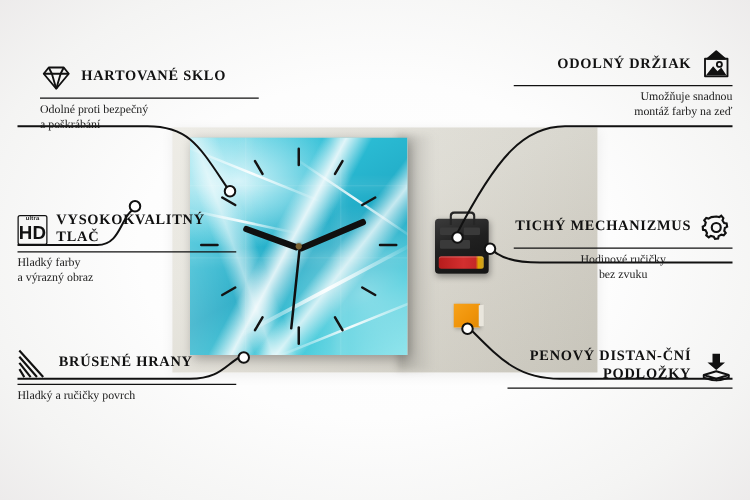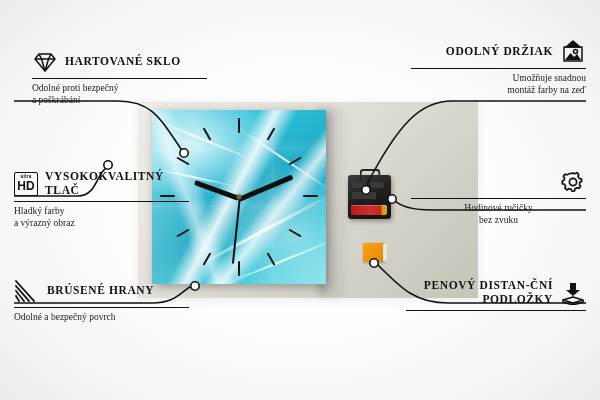--- a/index.html
+++ b/index.html
@@ -112,21 +112,21 @@
     font-size:9.5px;line-height:11.5px;color:#1b1b1b;
   }
   .feat.right .desc{text-align:right;}
   .ico{flex:0 0 auto;width:26px;height:24px;display:block;}
 
   .hdbadge{
     width:24px;height:22px;border:1.6px solid #111;border-radius:2px;
     display:flex;flex-direction:column;align-items:center;justify-content:center;line-height:1;
   }
   .hdbadge .u{font-family:"Liberation Sans",sans-serif;font-size:4.6px;font-weight:bold;letter-spacing:.2px;color:#111;}
-  .hdbadge .h{font-family:"Liberation Sans",sans-serif;font-size:12px;font-weight:bold;letter-spacing:.2px;color:#111;margin-top:.5px;}
+  .hdbadge .h{font-family:"Liberation Sans",sans-serif;font-size:15px;font-weight:bold;letter-spacing:.2px;color:#111;margin-top:.5px;}
 </style>
 </head>
 <body>
 
 <div id="stage">
 
   <div class="photo"></div>
   <div class="wallshadow"></div>
 
   <div class="clock">
@@ -230,21 +230,21 @@
         <g stroke="#111" stroke-width="1.7" stroke-linecap="square">
           <path d="M2 2 L20 22"></path>
             <path d="M2 7 L15 22"></path>
             <path d="M2 12 L10 22"></path>
             <path d="M2 17 L5 22"></path>
         </g>
       </svg>
       <div class="title">BRÚSENÉ HRANY</div>
     </div>
     <div class="rule"></div>
-    <div class="desc" style="white-space:pre-line;">Odolné a bezpečný povrch</div>
+    <div class="desc" style="white-space:pre-line;">Hladký a ručičky povrch</div>
   </div>
 
   <div class="feat right" style="left:411px;top:40px;">
     <div class="head">
       <div class="title" style="flex:1;">ODOLNÝ DRŽIAK</div>
       <svg class="ico" viewBox="0 0 26 24">
         <g fill="none" stroke="#111" stroke-width="1.5" stroke-linejoin="round">
           <path d="M13 1 L6 7 H20 Z" fill="#111"></path>
           <rect x="4" y="7" width="18" height="14"></rect>
           <path d="M5 20 L10.5 13 L14 17 L17 14 L21 20 Z" fill="#111" stroke="none"></path>
@@ -252,20 +252,21 @@
         </g>
       </svg>
     </div>
     <div class="rule"></div>
     <div class="desc" style="white-space:pre-line;">Umožňuje snadnou
 montáž farby na zeď</div>
   </div>
 
   <div class="feat right" style="left:411px;top:170px;">
     <div class="head">
+      <div class="title" style="flex:1;">TICHÝ MECHANIZMUS</div>
       <svg class="ico" viewBox="0 0 26 24">
         <g fill="none" stroke="#111" stroke-width="1.7">
           <path d="M13 3.2 l2.4 .5 1.6-1.1 1.7 1.9 -.7 1.9 1.3 2.1 2 .3 .4 2.5 -1.8 1 -.5 2.4 1.2 1.6 -1.6 2 -1.9-.6 -2.2 1.2 -.4 2 -2.5 .2 -1-1.8 -2.4-.6 -1.6 1.2 -2-1.6 .6-1.9 -1.2-2.2 -2-.4 -.2-2.5 1.8-1 .6-2.4 -1.2-1.6 1.6-2 1.9 .6 2.2-1.2z"></path>
           <circle cx="13" cy="12" r="3.6"></circle>
         </g>
       </svg>
     </div>
     <div class="rule"></div>
     <div class="desc" style="white-space:pre-line;text-align:center;">Hodinové ručičky
 bez zvuku</div>

